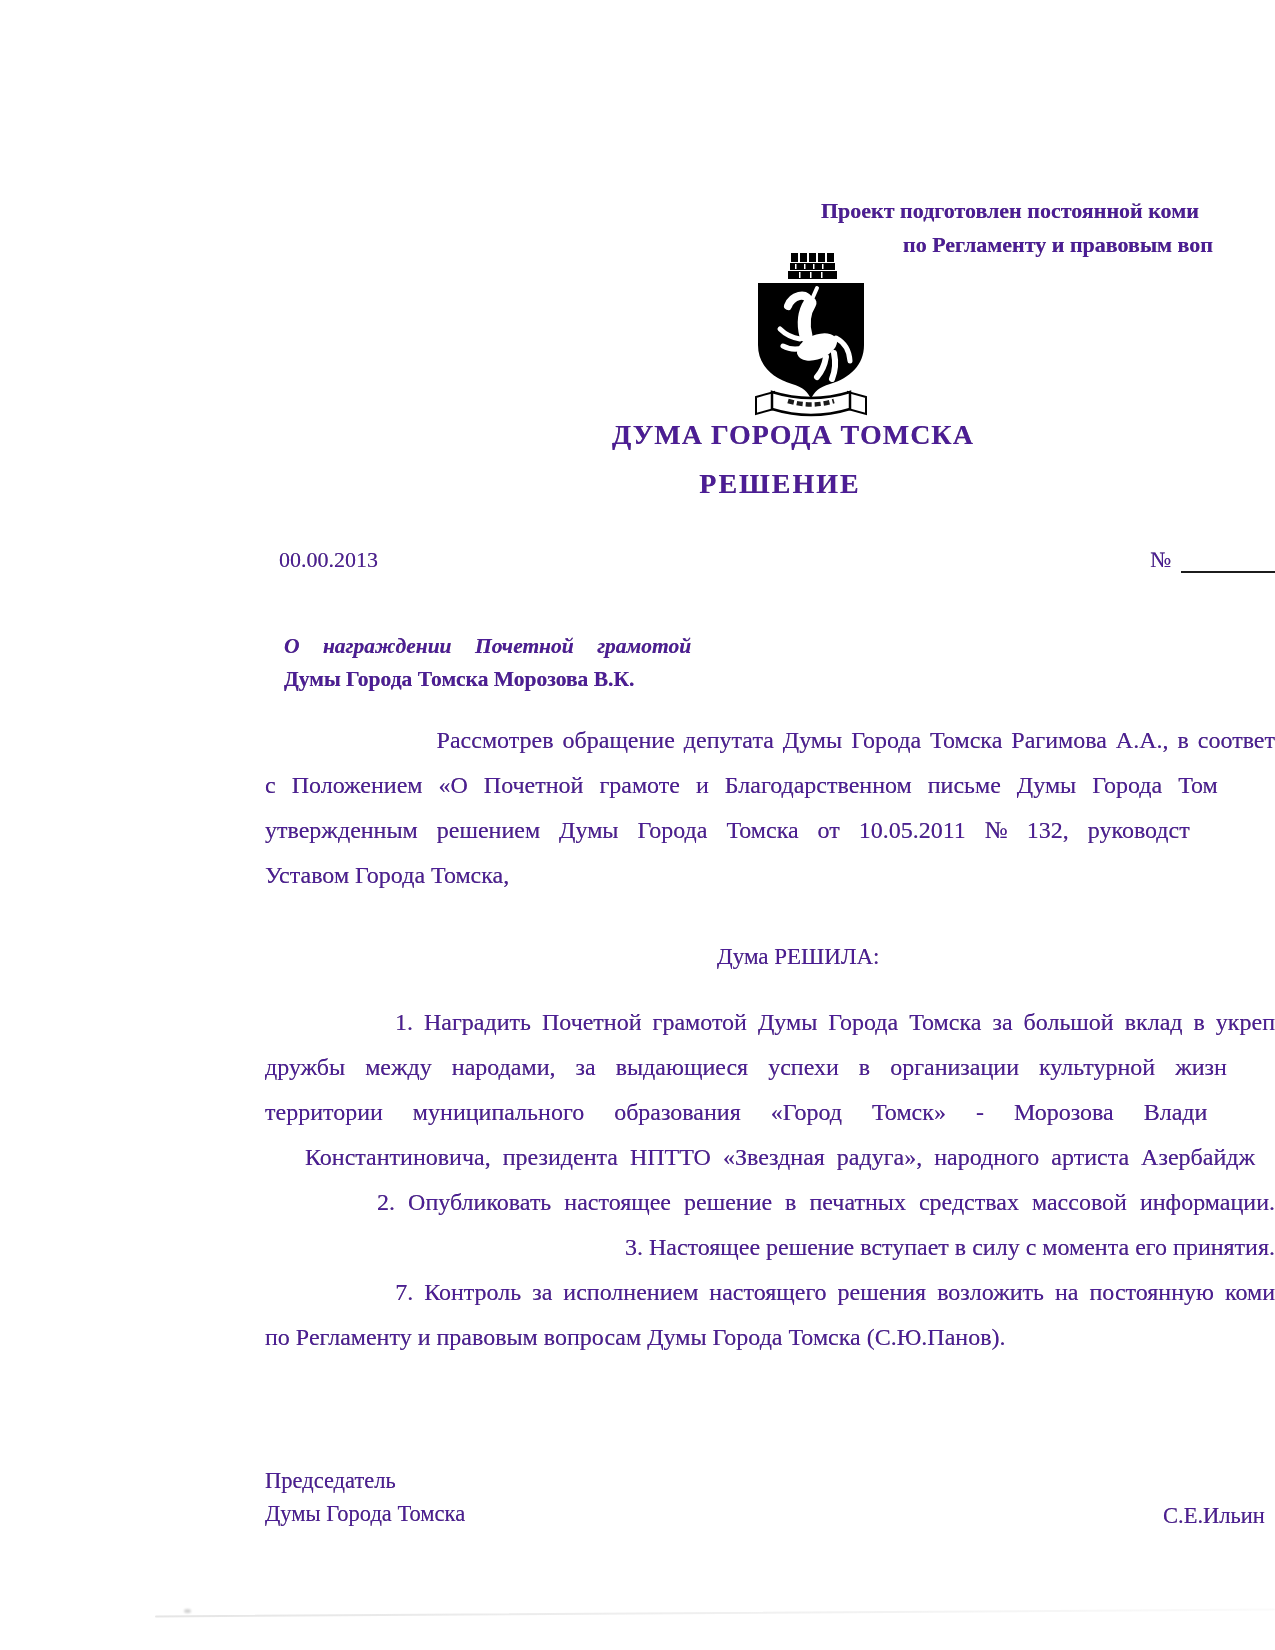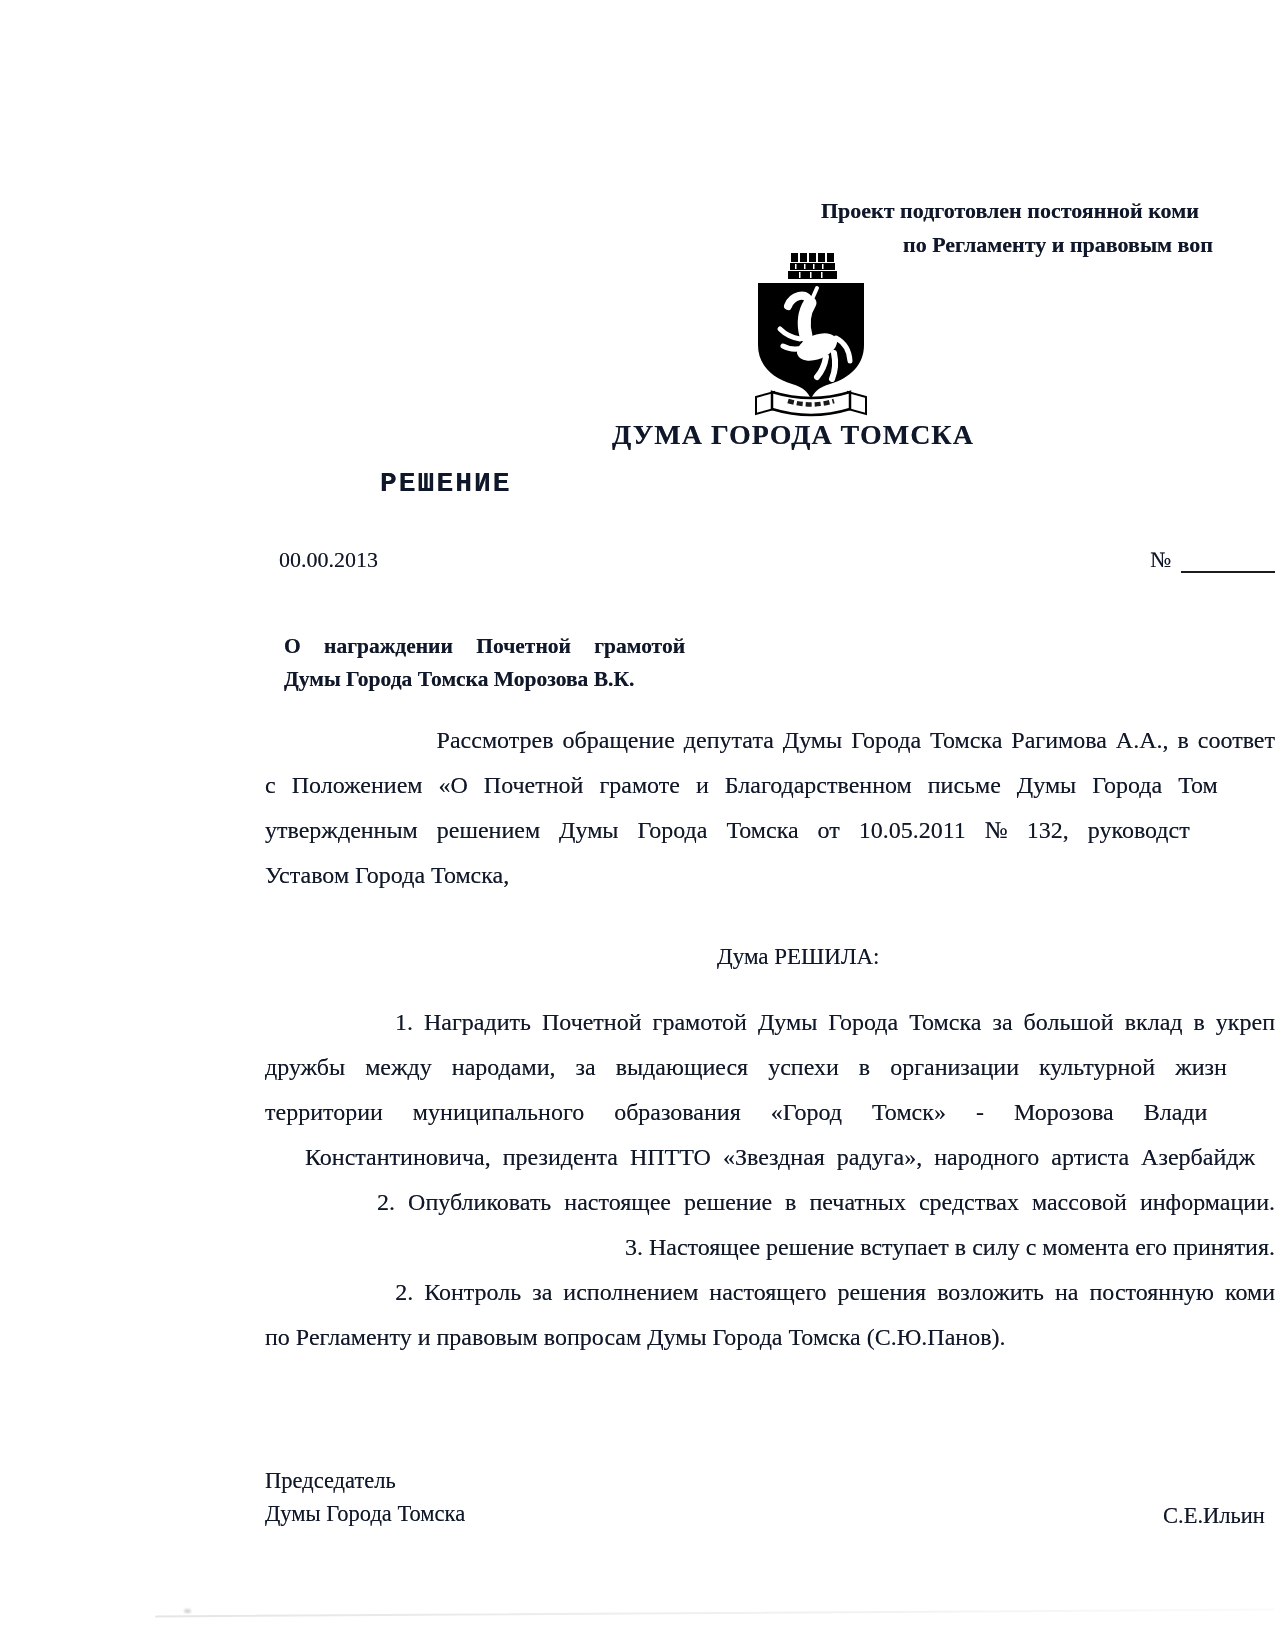--- a/index.html
+++ b/index.html
@@ -3,44 +3,44 @@
 <meta charset="utf-8">
 <style>
   html,body{margin:0;padding:0;background:#ffffff;}
   #page{
     position:relative;
     width:1275px;height:1650px;
     margin:0 auto;
     background:#ffffff;
     overflow:hidden;
     font-family:"Liberation Serif","DejaVu Serif",serif;
-    color:#0f172a;
+    color:#4c1d95;
     text-shadow:0 0 0.5px rgba(20,20,20,0.55);
   }
   .abs{position:absolute;}
   .b{font-weight:bold;}
   .nowrap{white-space:nowrap;}
 
   .hnote1{left:821px;top:198px;font-size:22px;}
   .hnote2{left:903px;top:232px;font-size:22px;}
 
   .emblem{left:754px;top:251px;width:114px;height:168px;}
 
   .org-title{left:393px;top:419px;width:800px;text-align:center;
              font-size:28px;letter-spacing:1px;}
-  .doc-type{left:380px;top:468px;width:800px;
-            font-size:28px;letter-spacing:2px;font-family:Liberation Mono, monospace;}
+  .doc-type{left:380px;top:468px;width:800px;text-align:center;
+            font-size:28px;letter-spacing:2px;}
 
   .doc-date{left:279px;top:547px;font-size:22px;}
   .doc-num{left:1150px;top:547px;font-size:22px;white-space:nowrap;}
   .num-blank{display:inline-block;width:130px;height:24px;
              border-bottom:2px solid #1c1c1c;margin-left:10px;vertical-align:bottom;}
 
   .subject{left:284px;top:630px;width:472px;font-size:21.5px;line-height:33px;}
-  .subject .l1{word-spacing:18px;white-space:nowrap;}
+  .subject .l1{word-spacing:18px;white-space:nowrap;font-style:italic;}
 
   .bodyblock{left:265px;top:0;width:1010px;font-size:24px;line-height:45px;}
   .preamble{top:718px;}
   .items{top:1000px;}
   .bline{white-space:nowrap;}
   .indent{padding-left:50px;text-align:right;}
 
   .ws3{word-spacing:3px;}  .ws5{word-spacing:5px;}  .ws6{word-spacing:6px;margin-left:40px;}
   .ws7{word-spacing:7px;}  .ws10{word-spacing:10px;} .ws13{word-spacing:13px;}
   .ws14{word-spacing:14px;} .ws24{word-spacing:24px;}
@@ -132,21 +132,21 @@
 
   <div class="abs res-heading">Дума РЕШИЛА:</div>
 
   <div class="abs bodyblock items">
     <div class="bline indent ws5">1. Наградить Почетной грамотой Думы Города Томска за большой вклад в укреп</div>
     <div class="bline ws14">дружбы между народами, за выдающиеся успехи в организации культурной жизн</div>
     <div class="bline ws24">территории муниципального образования «Город Томск» - Морозова Влади</div>
     <div class="bline ws6">Константиновича, президента НПТТО «Звездная радуга», народного артиста Азербайдж</div>
     <div class="bline indent ws7">2. Опубликовать настоящее решение в печатных средствах массовой информации.</div>
     <div class="bline indent">3. Настоящее решение вступает в силу с момента его принятия.</div>
-    <div class="bline indent ws5">2. Контроль за исполнением настоящего решения возложить на постоянную коми</div>
+    <div class="bline indent ws5">7. Контроль за исполнением настоящего решения возложить на постоянную коми</div>
     <div class="bline">по Регламенту и правовым вопросам Думы Города Томска (С.Ю.Панов).</div>
   </div>
 
   <div class="abs sig1">Председатель</div>
   <div class="abs sig2">Думы Города Томска</div>
   <div class="abs sig-name">С.Е.Ильин</div>
 
   <div class="abs artifact-line"></div>
   <div class="abs artifact-dot"></div>
 

